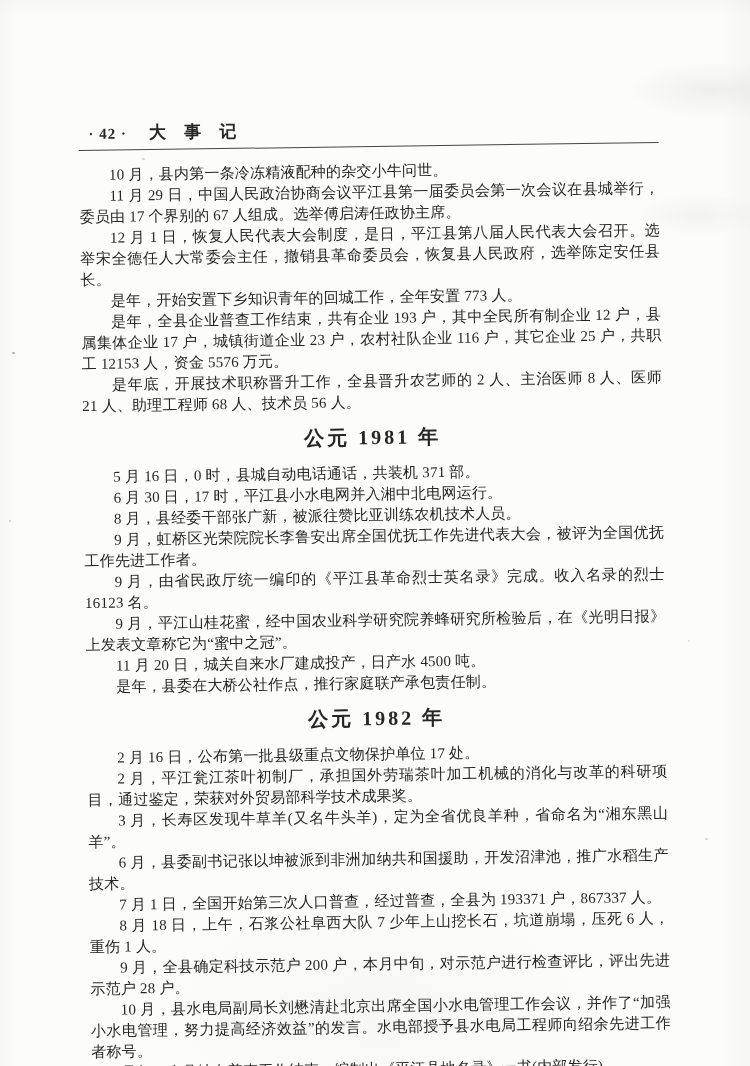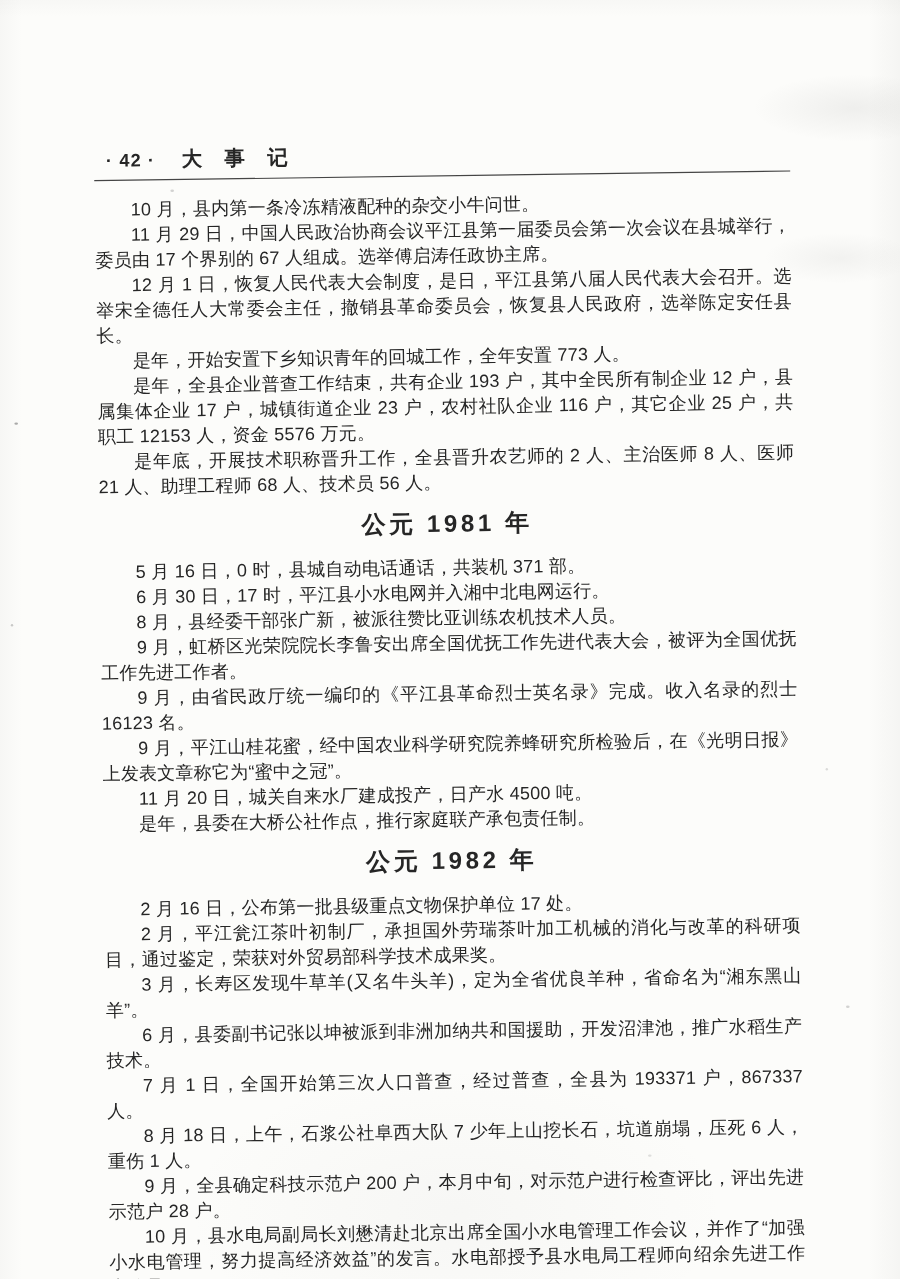--- a/index.html
+++ b/index.html
@@ -13,21 +13,21 @@
     margin: 0 auto;
     background-color: #fcfcfa;
     background-image:
       radial-gradient(ellipse 120px 40px at 712px 90px, rgba(120,120,118,0.10), rgba(0,0,0,0) 70%),
       radial-gradient(ellipse 90px 30px at 700px 215px, rgba(120,120,118,0.08), rgba(0,0,0,0) 70%),
       radial-gradient(ellipse 300px 160px at 380px 1010px, rgba(150,150,148,0.05), rgba(0,0,0,0) 75%),
       linear-gradient(to right, rgba(160,160,158,0.06) 0, rgba(0,0,0,0) 18px),
       linear-gradient(to left, rgba(160,160,158,0.08) 0, rgba(0,0,0,0) 26px),
       linear-gradient(to bottom, rgba(160,160,158,0.05) 0, rgba(0,0,0,0) 14px);
     overflow: hidden;
-    font-family: Liberation Sans, sans-serif;
+    font-family: Liberation Serif, serif;
     color: #262626;
   }
   .content {
     position: absolute;
     left: 85px;
     top: 118px;
     width: 580px;
     transform: rotate(-0.8deg);
     transform-origin: 50% 50%;
   }

